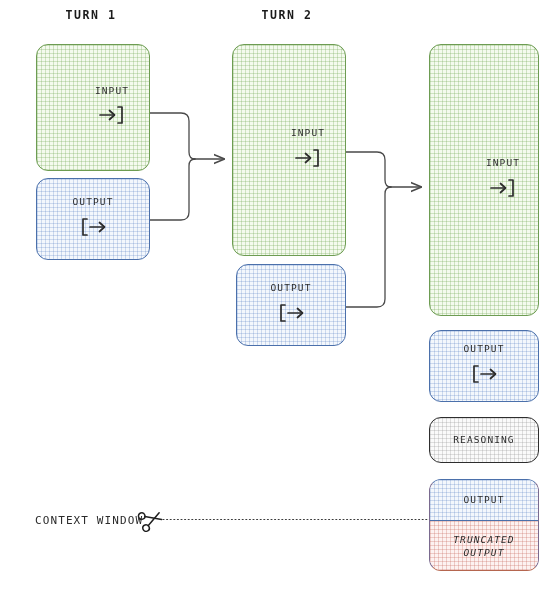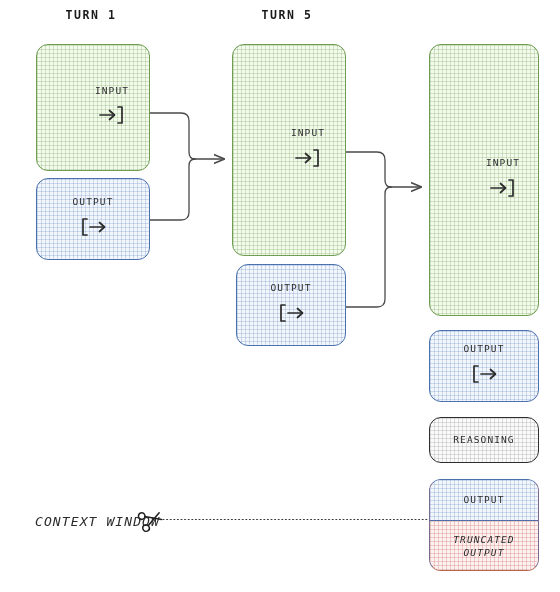--- a/index.html
+++ b/index.html
@@ -95,21 +95,21 @@
     font-size:9.5px;letter-spacing:1.1px;text-align:center;
     line-height:1.35;color:#2b2b2b;position:relative;z-index:2;
   }
   .split-top{height:41px;border-bottom:1.4px solid #4b70ab;}
   .split-bot{height:51px;}
 
   
   .ctx-label{
     position:absolute;
     font-family:"DejaVu Sans Mono","Liberation Mono",monospace;
-    font-size:13px;letter-spacing:1.1px;color:#2b2b2b;white-space:nowrap;font-style:italic;
+    font-size:11px;letter-spacing:1.1px;color:#2b2b2b;white-space:nowrap;
   }
 
   svg.overlay{position:absolute;left:0;top:0;width:560px;height:592px;overflow:visible;}
   svg.overlay *{vector-effect:non-scaling-stroke;}
 </style>
 </head>
 <body>
 
 <div id="stage">
 
@@ -136,21 +136,21 @@
 
     <g transform="translate(151,519.5) rotate(-20) scale(1.05)" stroke="#1f1f1f" fill="none" stroke-width="1.5" stroke-linecap="round">
       <circle cx="-7.2" cy="-6.1" r="3.1"></circle>
       <circle cx="-7.2" cy="6.1" r="3.1"></circle>
       <path d="M-4.6,-4.6 L9.5,3.4"></path>
       <path d="M-4.6,4.6 L9.5,-3.4"></path>
     </g>
   </svg>
 
   <div class="turn-header" style="left:32px;top:8px;width:118px;">TURN 1</div>
-  <div class="turn-header" style="left:228px;top:8px;width:118px;">TURN 5</div>
+  <div class="turn-header" style="left:228px;top:8px;width:118px;">TURN 2</div>
 
   <div class="block grid-green b-green" style="left:36px;top:44px;width:114px;height:127px;">
     <div class="label">INPUT</div>
     <div class="glyph">
       <svg width="30" height="24" viewBox="0 0 30 24" fill="none" stroke="#2b2b2b" stroke-width="1.7" stroke-linecap="round" stroke-linejoin="round">
         <path d="M3,12 H17"></path>
           <path d="M12.5,7.5 L17.5,12 L12.5,16.5"></path>
         <path d="M21,4 H25 V20 H21"></path>
       </svg>
     </div>

